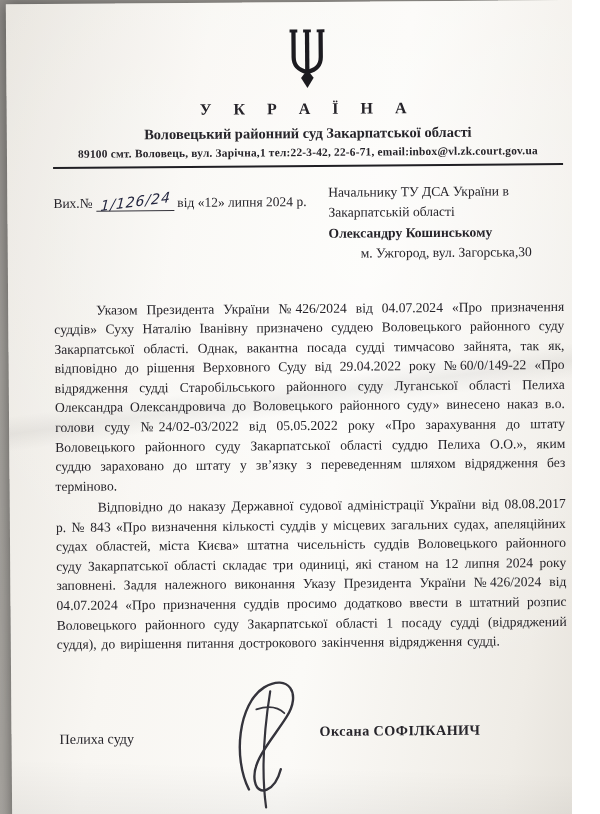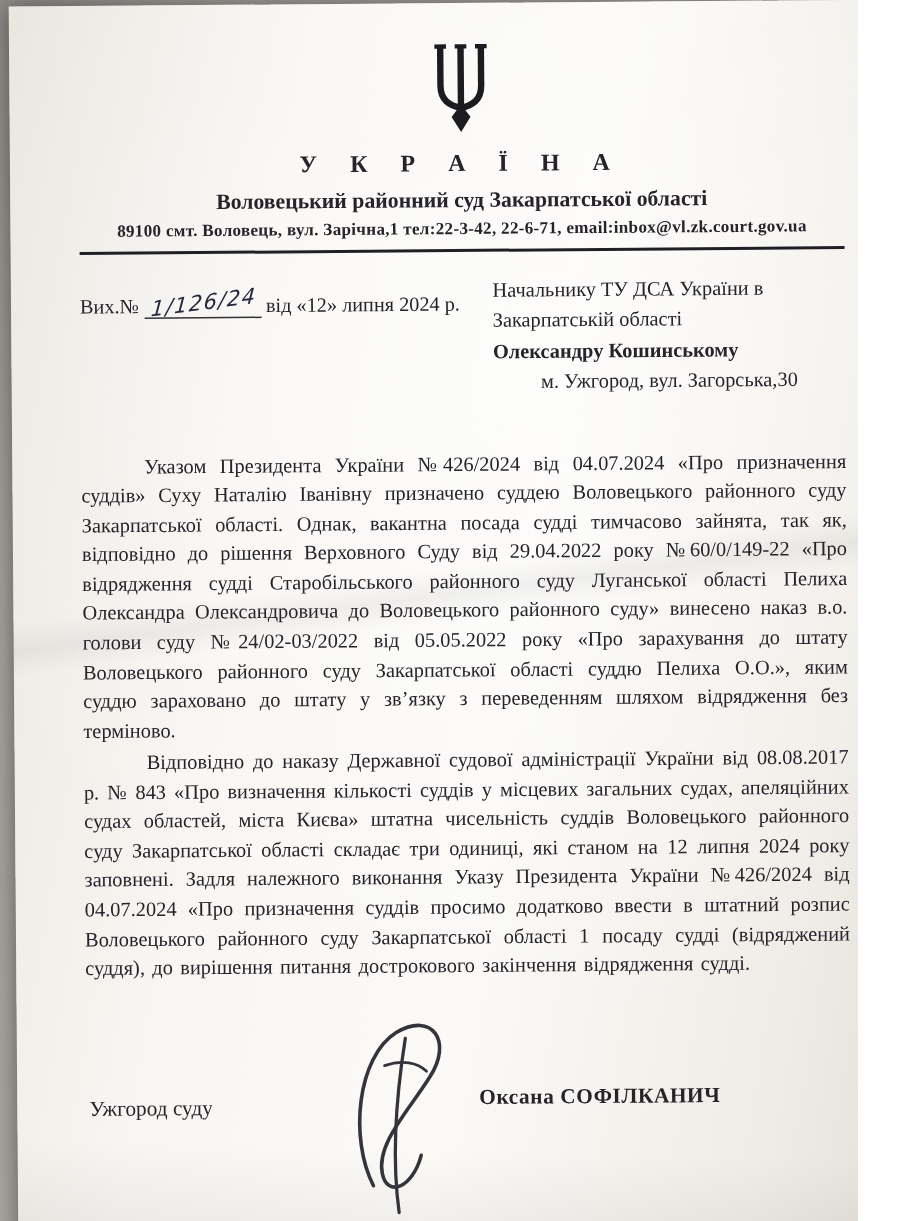--- a/index.html
+++ b/index.html
@@ -107,21 +107,21 @@
           <div class="rec-line center">м. Ужгород, вул. Загорська,30</div>
         </div>
       </div>
 
       <div class="body-text">
         <p>Указом Президента України №426/2024 від 04.07.2024 «Про призначення суддів» Суху Наталію Іванівну призначено суддею Воловецького районного суду Закарпатської області.  Однак,  вакантна посада судді тимчасово зайнята, так як, відповідно до рішення Верховного Суду  від 29.04.2022 року №60/0/149-22 «Про відрядження судді Старобільського районного суду Луганської області Пелиха Олександра Олександровича до Воловецького районного суду»  винесено  наказ в.о. голови суду №24/02-03/2022 від 05.05.2022 року «Про зарахування до штату Воловецького районного суду Закарпатської області суддю Пелиха О.О.», яким суддю зараховано до штату у зв’язку з переведенням шляхом відрядження без терміново.</p>
         <p>Відповідно до наказу Державної судової адміністрації України від 08.08.2017 р. № 843 «Про визначення кількості суддів у місцевих загальних судах, апеляційних судах областей, міста Києва» штатна чисельність суддів Воловецького районного суду Закарпатської області складає три одиниці, які станом на 12 липня 2024 року заповнені. Задля належного виконання Указу Президента України №426/2024 від 04.07.2024 «Про призначення суддів просимо додатково ввести в штатний розпис Воловецького районного суду Закарпатської області 1 посаду судді (відряджений суддя), до вирішення питання дострокового закінчення відрядження судді.</p>
       </div>
 
       <div class="sig-row">
-        <div class="sig-title">Ужгород суду</div>
+        <div class="sig-title">Пелиха суду</div>
         <svg class="sig-scribble" viewBox="0 0 120 150" aria-hidden="true">
           <path d="M38 120 C 22 88, 28 34, 54 18 C 78 4, 92 24, 76 48 C 62 70, 40 92, 44 112 C 47 128, 64 122, 70 100" fill="none" stroke="#35343c" stroke-width="2.4" stroke-linecap="round"></path>
           <path d="M60 22 C 54 58, 50 100, 55 138" fill="none" stroke="#35343c" stroke-width="2.2" stroke-linecap="round"></path>
           <path d="M46 40 C 58 36, 68 38, 74 44" fill="none" stroke="#35343c" stroke-width="1.8" stroke-linecap="round"></path>
         </svg>
         <div class="sig-name">Оксана СОФІЛКАНИЧ</div>
       </div>
 
     </div>
   </div>

